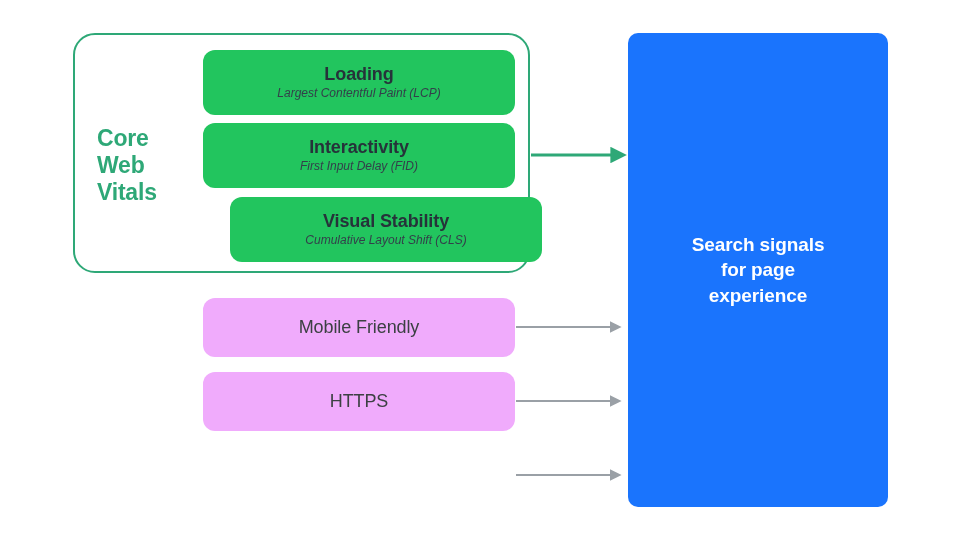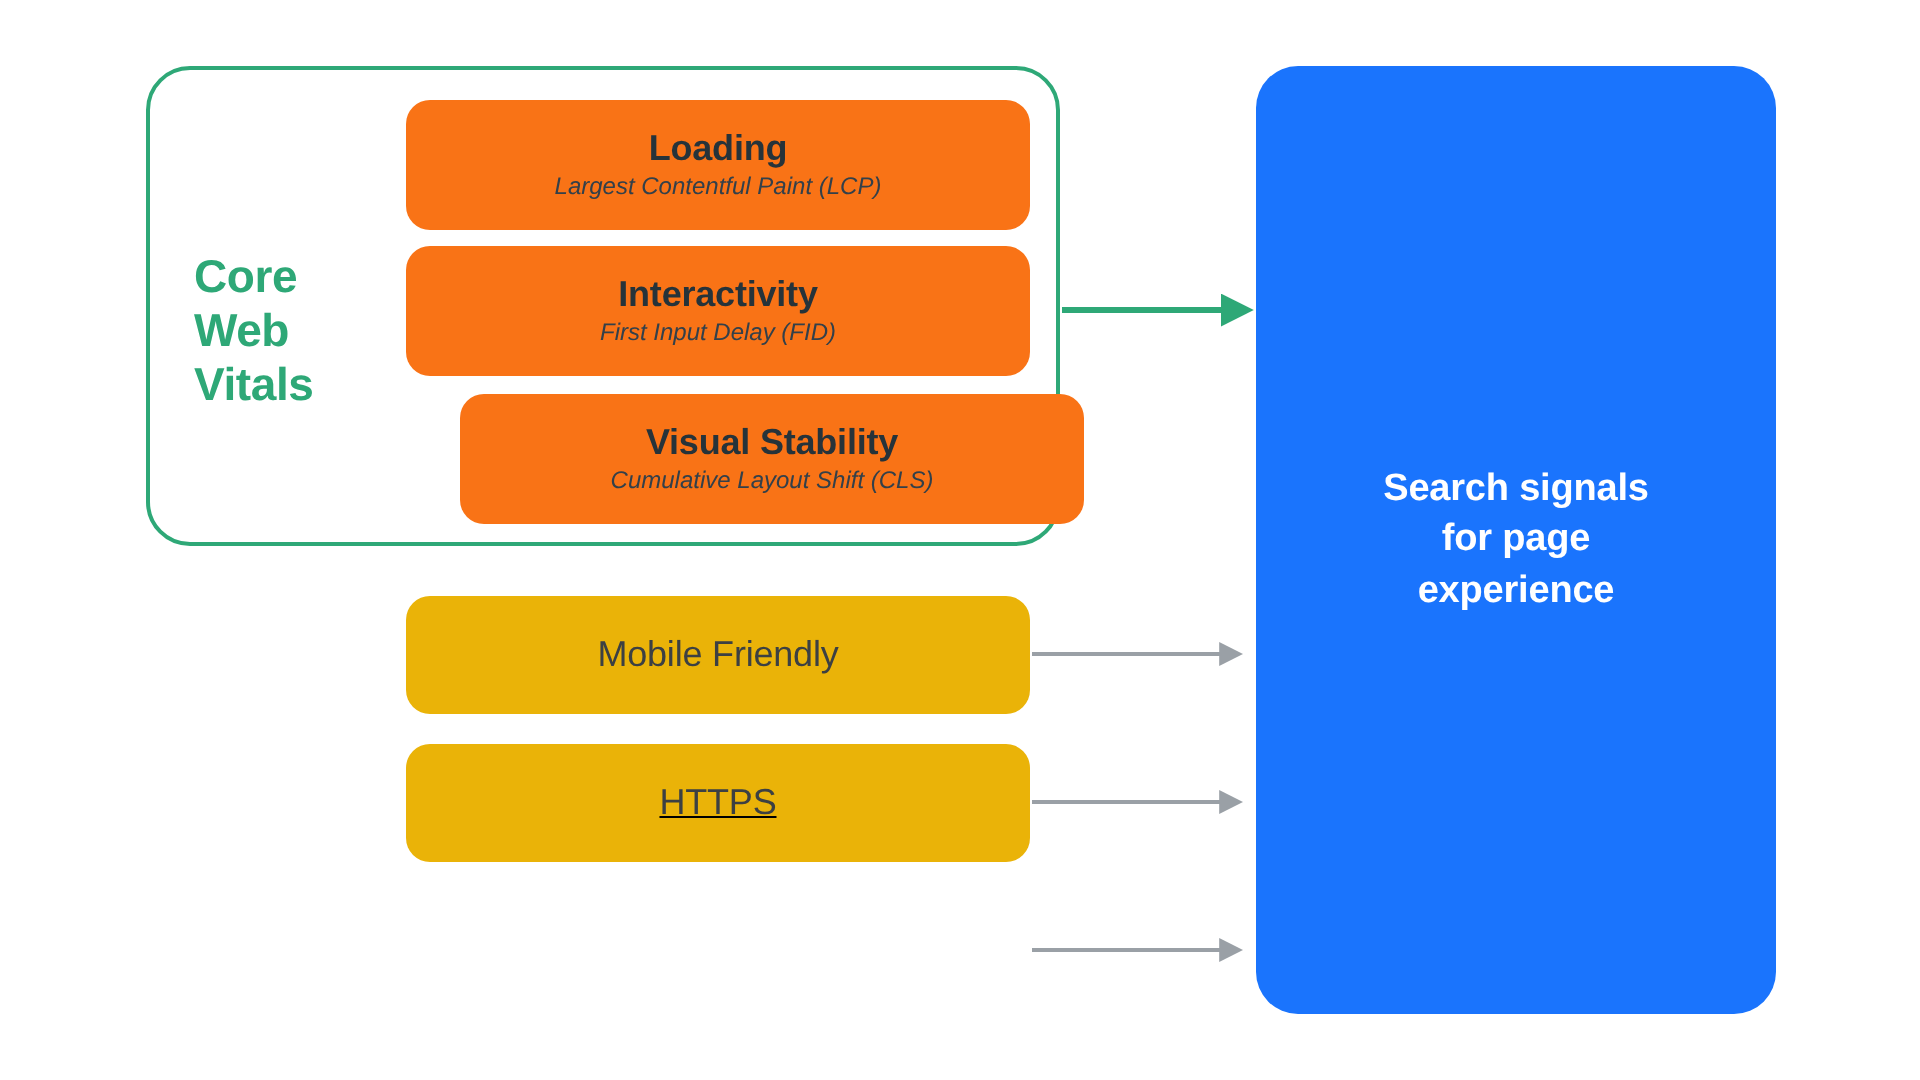--- a/index.html
+++ b/index.html
@@ -51,21 +51,21 @@
     margin-top: 13px;
   }
 
   
   .vital-card {
     position: absolute;
     left: 203px;
     width: 312px;
     height: 65px;
     box-sizing: border-box;
-    background: #f97316;
+    background: #22c55e;
     border-radius: 12px;
     display: flex;
     flex-direction: column;
     align-items: center;
     justify-content: center;
     gap: 2px;
   }
   .vital-card.v0 { top: 50px; }
   .vital-card.v1 { top: 123px; text-align: center; }
   .vital-card.v2 { top: 197px; margin-left: 27px; }
@@ -85,45 +85,45 @@
     font-style: italic;
   }
 
   
   .signal-card {
     position: absolute;
     left: 203px;
     width: 312px;
     height: 59px;
     box-sizing: border-box;
-    background: #eab308;
+    background: #f0abfc;
     border-radius: 12px;
     display: flex;
     align-items: center;
     justify-content: center;
   }
   .signal-card.s0 { top: 298px; }
-  .signal-card.s1 { top: 372px; text-decoration: underline; }
+  .signal-card.s1 { top: 372px; }
   .signal-card.s2 { top: 446px; }
 
   .signal-label {
     font-size: 18px;
     color: #3c4043;
     letter-spacing: -0.1px;
   }
 
   
   .blue-panel {
     position: absolute;
     left: 628px;
     top: 33px;
     width: 260px;
     height: 474px;
     background: #1a74fd;
-    border-radius: 21px;
+    border-radius: 10px;
     display: flex;
     align-items: center;
     justify-content: center;
   }
   .blue-panel-text {
     color: #ffffff;
     font-size: 19px;
     font-weight: bold;
     text-align: center;
     line-height: 1.32;

